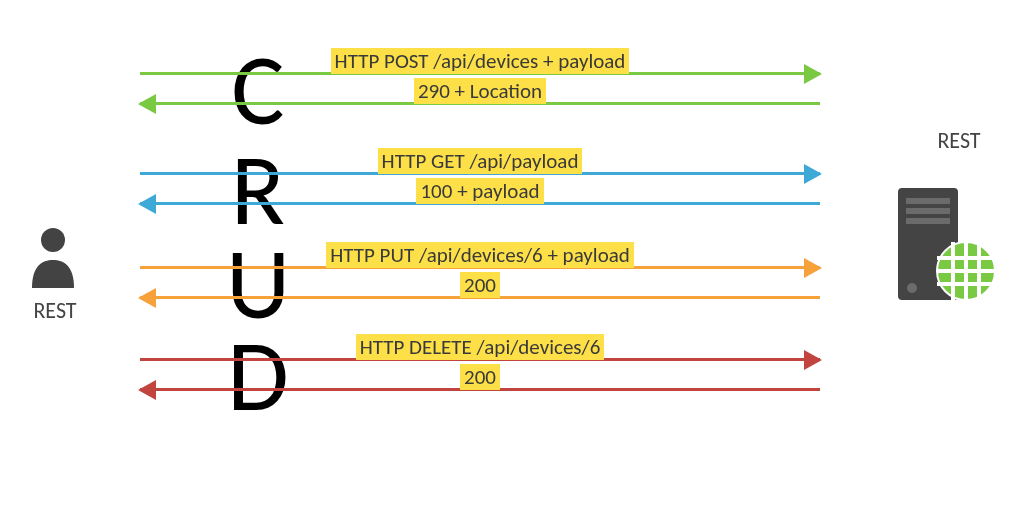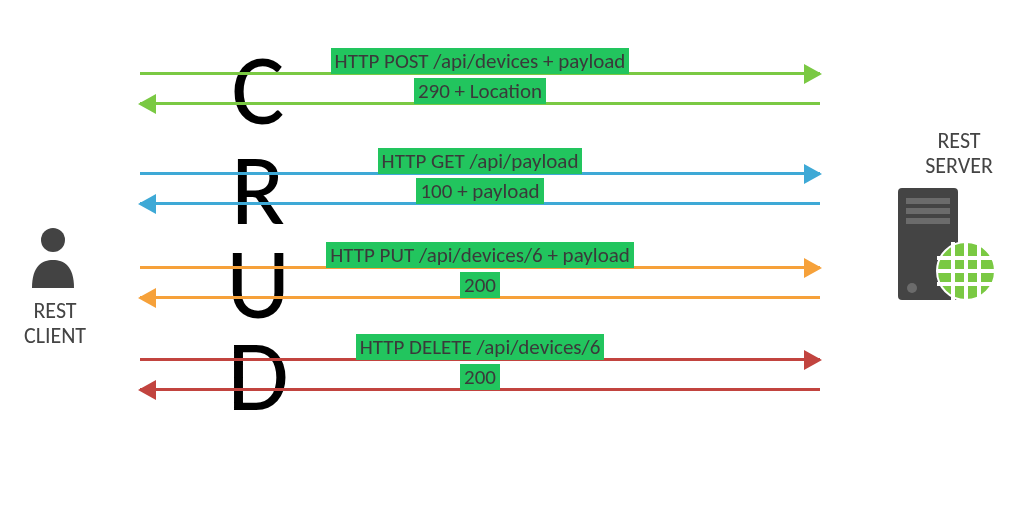--- a/index.html
+++ b/index.html
@@ -98,21 +98,21 @@
   }
   .arrow-label {
     position: absolute;
     left: 0;
     width: 680px;
     text-align: center;
     font-size: 21px;
     color: #3a3a3a;
   }
   .arrow-label span {
-    background: #22c55e;
+    background: #fde047;
     padding: 0 4px;
   }
 
   
   .c-green  { color: #7ac943; }
   .c-blue   { color: #3ea9d6; }
   .c-orange { color: #f6a13a; }
   .c-red    { color: #c2443f; }
 </style>
 </head>
@@ -121,26 +121,24 @@
 <div class="stage">
 
   <div class="client-icon">
     <svg width="46" height="62" viewBox="0 0 46 62">
       <circle cx="23" cy="14" r="12" fill="#434343"></circle>
       <path d="M2 62 C2 40 12 34 23 34 C34 34 44 40 44 62 Z" fill="#434343"></path>
     </svg>
   </div>
   <div class="client-label">
     <div>REST</div>
-    <div>CLIENT</div>
   </div>
 
   <div class="server-label">
     <div>REST</div>
-    <div>SERVER</div>
   </div>
   <div class="server-icon">
     <svg width="96" height="120" viewBox="0 0 96 120">
 
       <rect x="0" y="0" width="60" height="112" rx="4" fill="#444"></rect>
       <rect x="8" y="10" width="44" height="6" fill="#6b6b6b"></rect>
       <rect x="8" y="20" width="44" height="6" fill="#6b6b6b"></rect>
       <rect x="8" y="30" width="44" height="6" fill="#6b6b6b"></rect>
       <circle cx="14" cy="100" r="5" fill="#6b6b6b"></circle>
 

